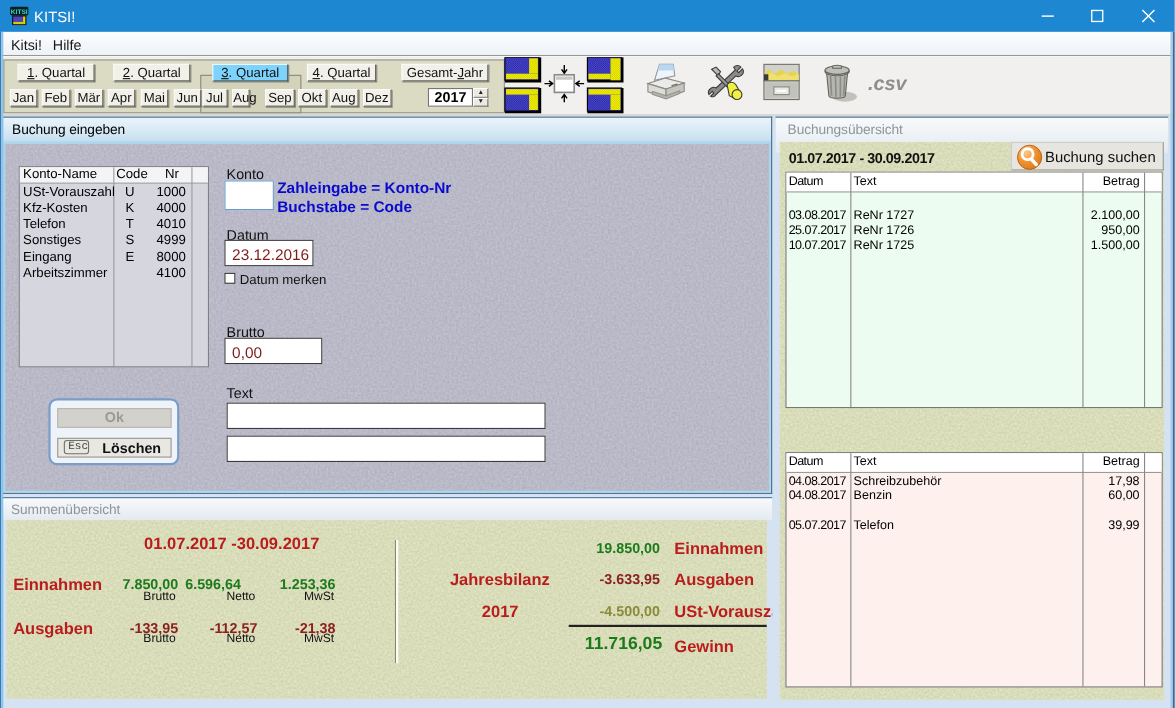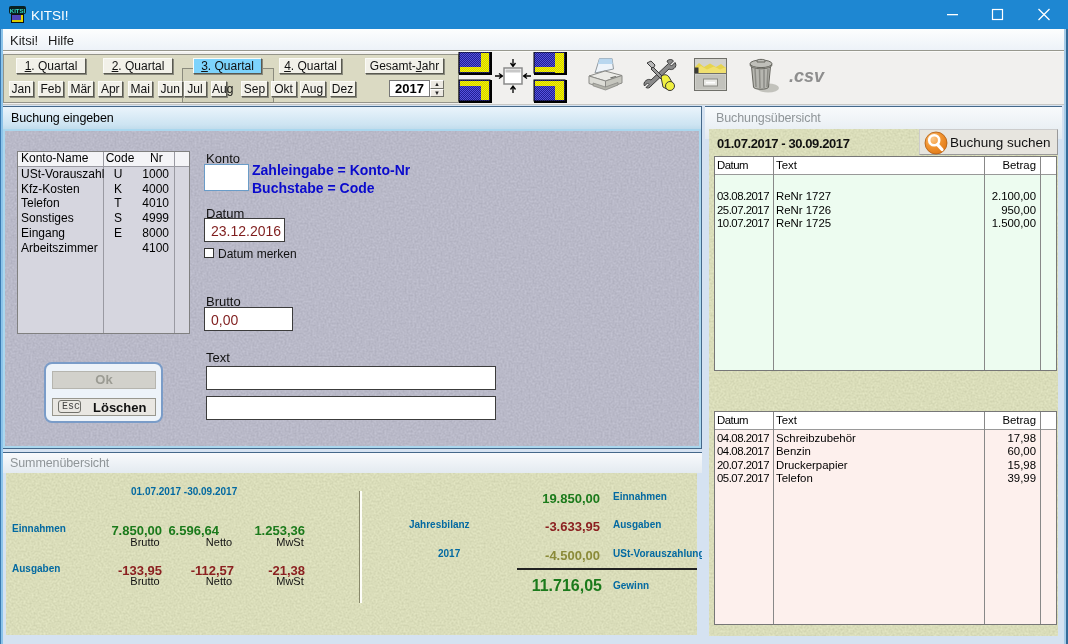--- a/index.html
+++ b/index.html
@@ -46,21 +46,21 @@
 #bluetxt{position:absolute;left:247px;top:29.5px;font-size:14px;font-weight:bold;color:#0a0acd;line-height:18.5px}
 #okgroup{position:absolute;left:39px;top:231px;width:119px;height:61px;background:#edf3f9;border:2px solid #7a9cc8;border-radius:8px}
 #okbtn{position:absolute;left:6px;top:7px;width:104px;height:18px;background:#d2d1cb;border:1px solid #b6b5ae;color:#9b9b93;font-weight:bold;font-size:13px;text-align:center;line-height:16px}
 #loebtn{position:absolute;left:6px;top:34px;width:104px;height:18px;background:#e9e7e2;border:1px solid #98978e;font-weight:bold;font-size:13px;color:#111;line-height:16px}
 #escbadge{position:absolute;left:5px;top:1px;width:23px;height:13px;border:1px solid #70706a;border-radius:3px;font-size:10px;font-weight:normal;color:#444;text-align:right;line-height:12px;font-family:"Liberation Mono",monospace}
 #cb{position:absolute;left:199px;top:117px;width:10px;height:10px;background:#fff;border:1px solid #333}
 
 #psum{left:2px;top:452px;width:700px;height:188px}
 #psum .phead{height:20px}
 #psum .pbody{top:20px;left:1px;background:transparent}
-.sbold{position:absolute;font-size:10px;font-weight:bold;color:#0369a1;white-space:nowrap}
+.sbold{position:absolute;font-size:15px;font-weight:bold;color:#b91c1c;white-space:nowrap}
 .sval{position:absolute;font-size:13px;font-weight:bold;text-align:right;width:80px}
 .green{color:#1b7a1b}.red{color:#8b2020}.olive{color:#8a8a38}
 .slab{position:absolute;font-size:11px;color:#111;text-align:center;width:60px}
 #sdivider{position:absolute;left:356px;top:18px;width:3px;height:112px;background:#fdfdf8;border-left:1px solid #88886a}
 #sline{position:absolute;left:514px;top:95px;width:180px;height:2px;background:#222}
 #gewinn{position:absolute;font-size:16px;font-weight:bold;color:#1b7a1b;text-align:right;width:100px}
 
 #pright{left:705px;top:106px;width:357px;height:535px}
 #pright .pbody{left:1px;background:transparent}
 #datelabel{position:absolute;left:11px;top:7px;font-size:13px;font-weight:bold;color:#111;letter-spacing:-0.4px}
@@ -405,25 +405,20 @@
       <div class="btrow" style="top:19.5px">
           <span class="d">04.08.2017</span>
           <span class="t">Schreibzubehör</span>
           <span class="b">17,98</span>
         </div>
       <div class="btrow" style="top:33px">
           <span class="d">04.08.2017</span>
           <span class="t">Benzin</span>
           <span class="b">60,00</span>
         </div>
-      <div class="btrow" style="top:46.5px">
-          <span class="d">20.07.2017</span>
-          <span class="t">Druckerpapier</span>
-          <span class="b">15,98</span>
-        </div>
       <div class="btrow" style="top:60px">
           <span class="d">05.07.2017</span>
           <span class="t">Telefon</span>
           <span class="b">39,99</span>
         </div>
     </div>
   </div>
 </div>
 
 <div id="edgeL"></div>

